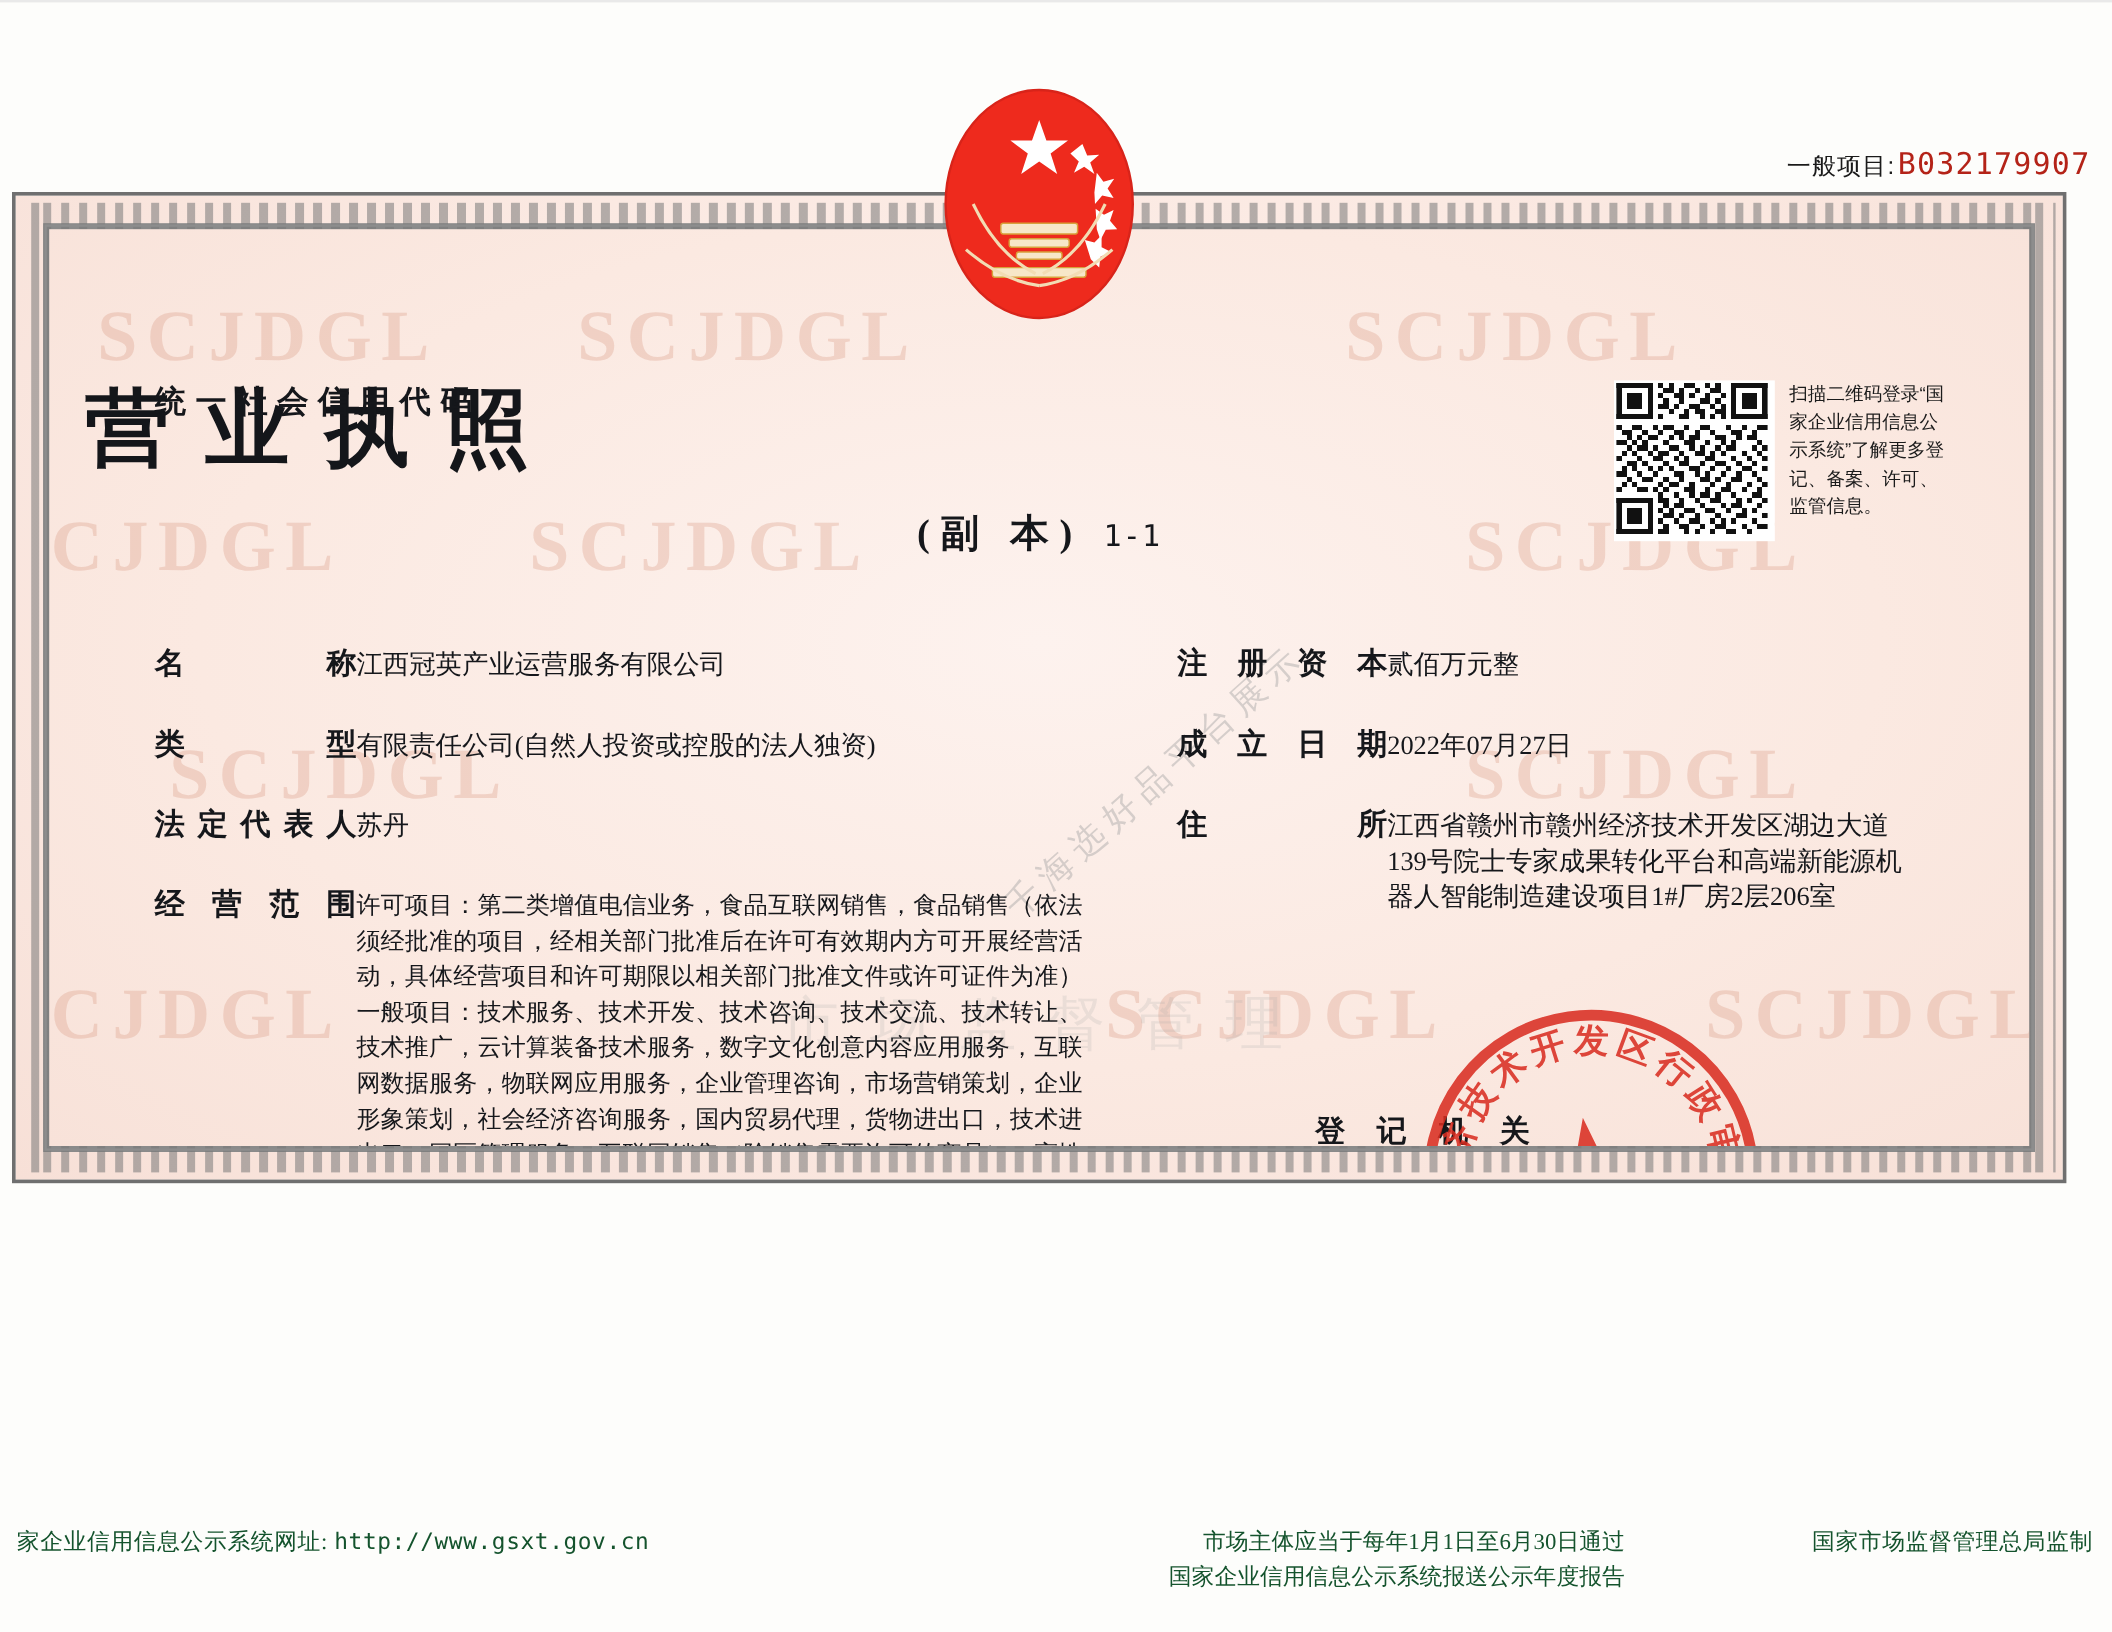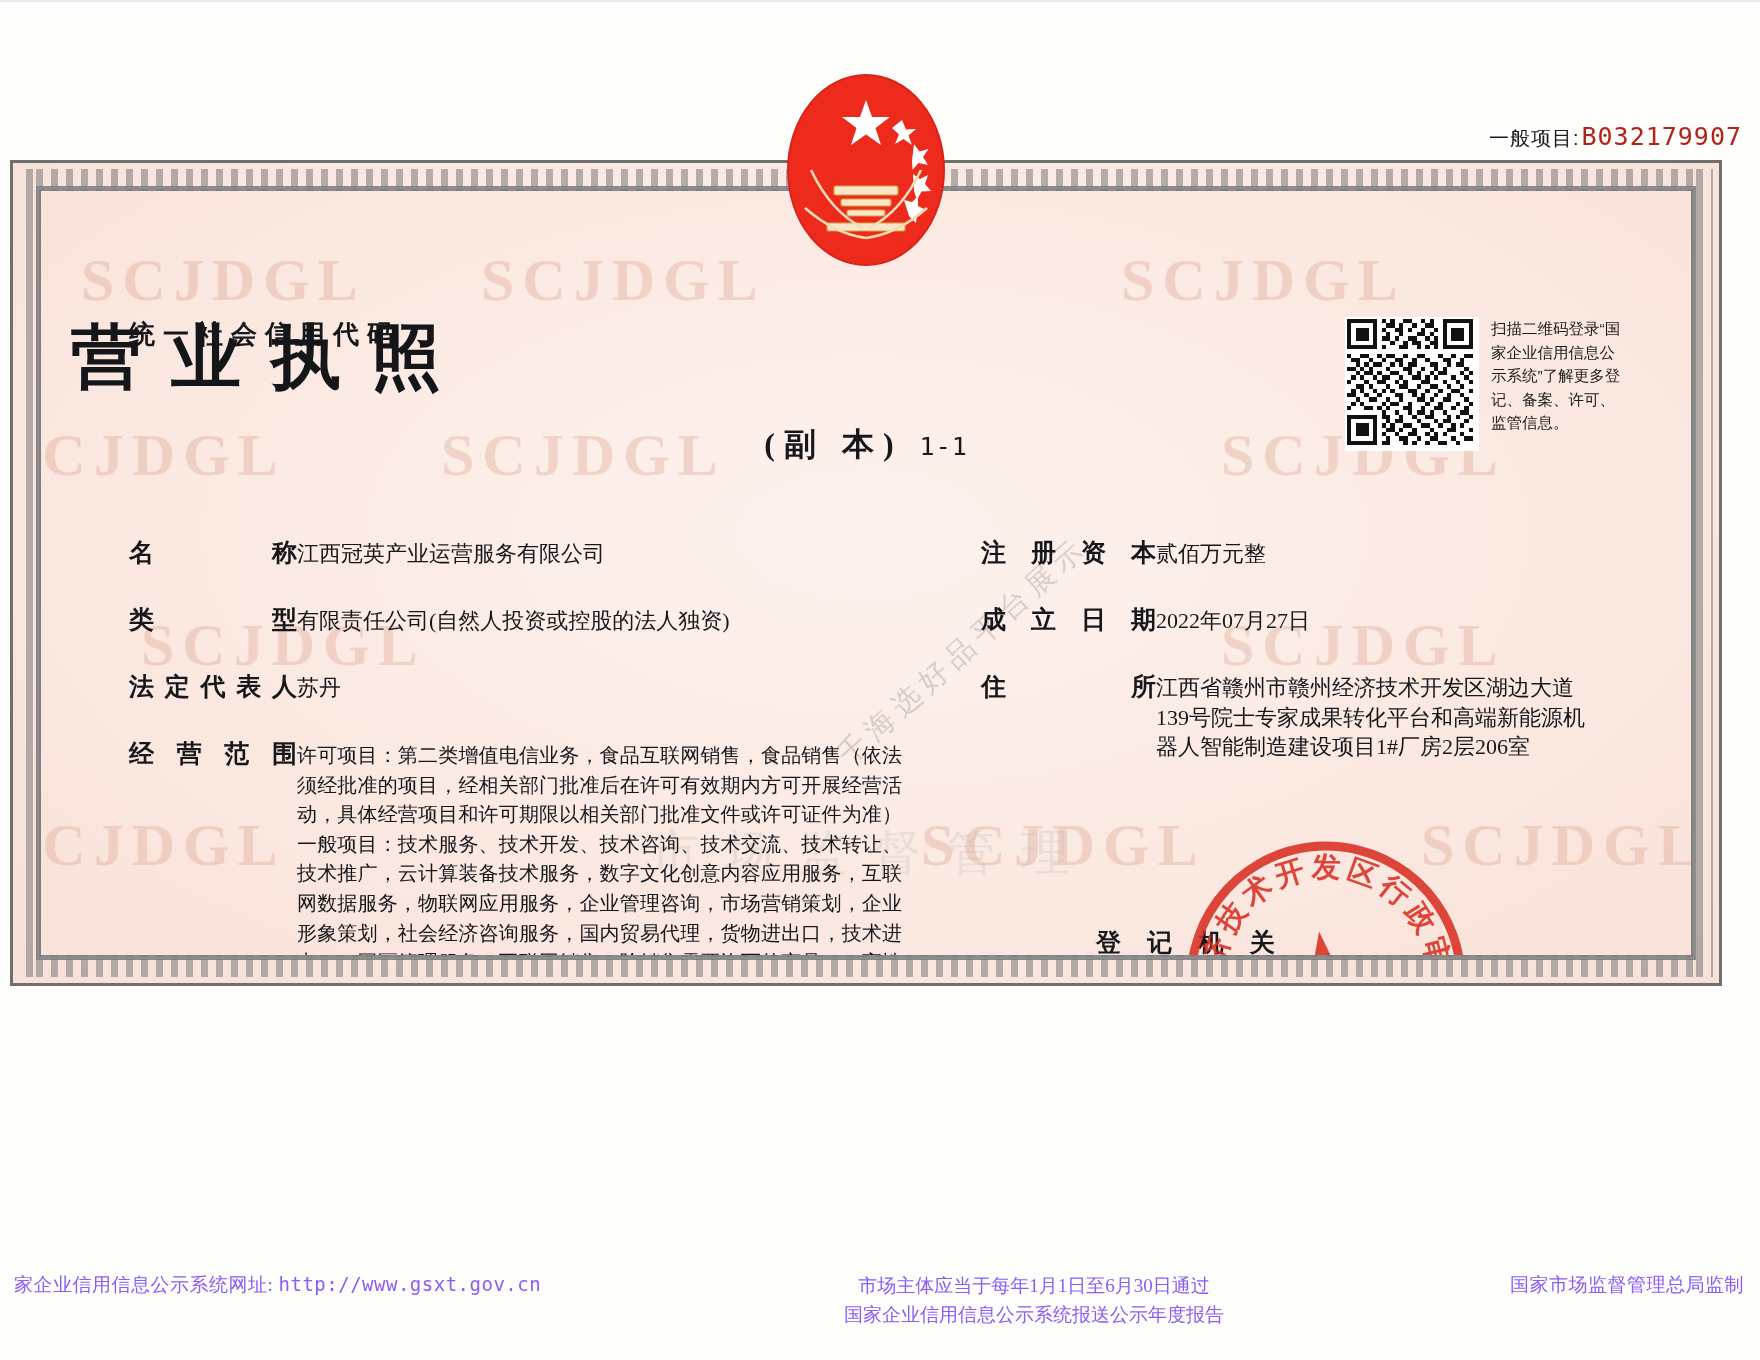--- a/index.html
+++ b/index.html
@@ -290,35 +290,35 @@
 
   
   .footer {
     position: absolute;
     left: 0;
     top: 1272px;
     width: 1760px;
     display: flex;
     align-items: flex-start;
     font-size: 19px;
-    color: #8b5cf6;
+    color: #14532d;
     font-family: "Liberation Serif", serif;
   }
   .footer .left {
     padding-left: 14px;
     width: 700px;
     letter-spacing: 0.5px;
   }
   .footer .left .url {
     font-family: "DejaVu Sans Mono", monospace;
     font-size: 19px;
   }
   .footer .mid {
     width: 640px;
-    text-align: center;
+    text-align: right;
     line-height: 1.5;
   }
   .footer .right {
     flex: 1;
     text-align: right;
     padding-right: 16px;
     letter-spacing: 0.5px;
   }
 
   

